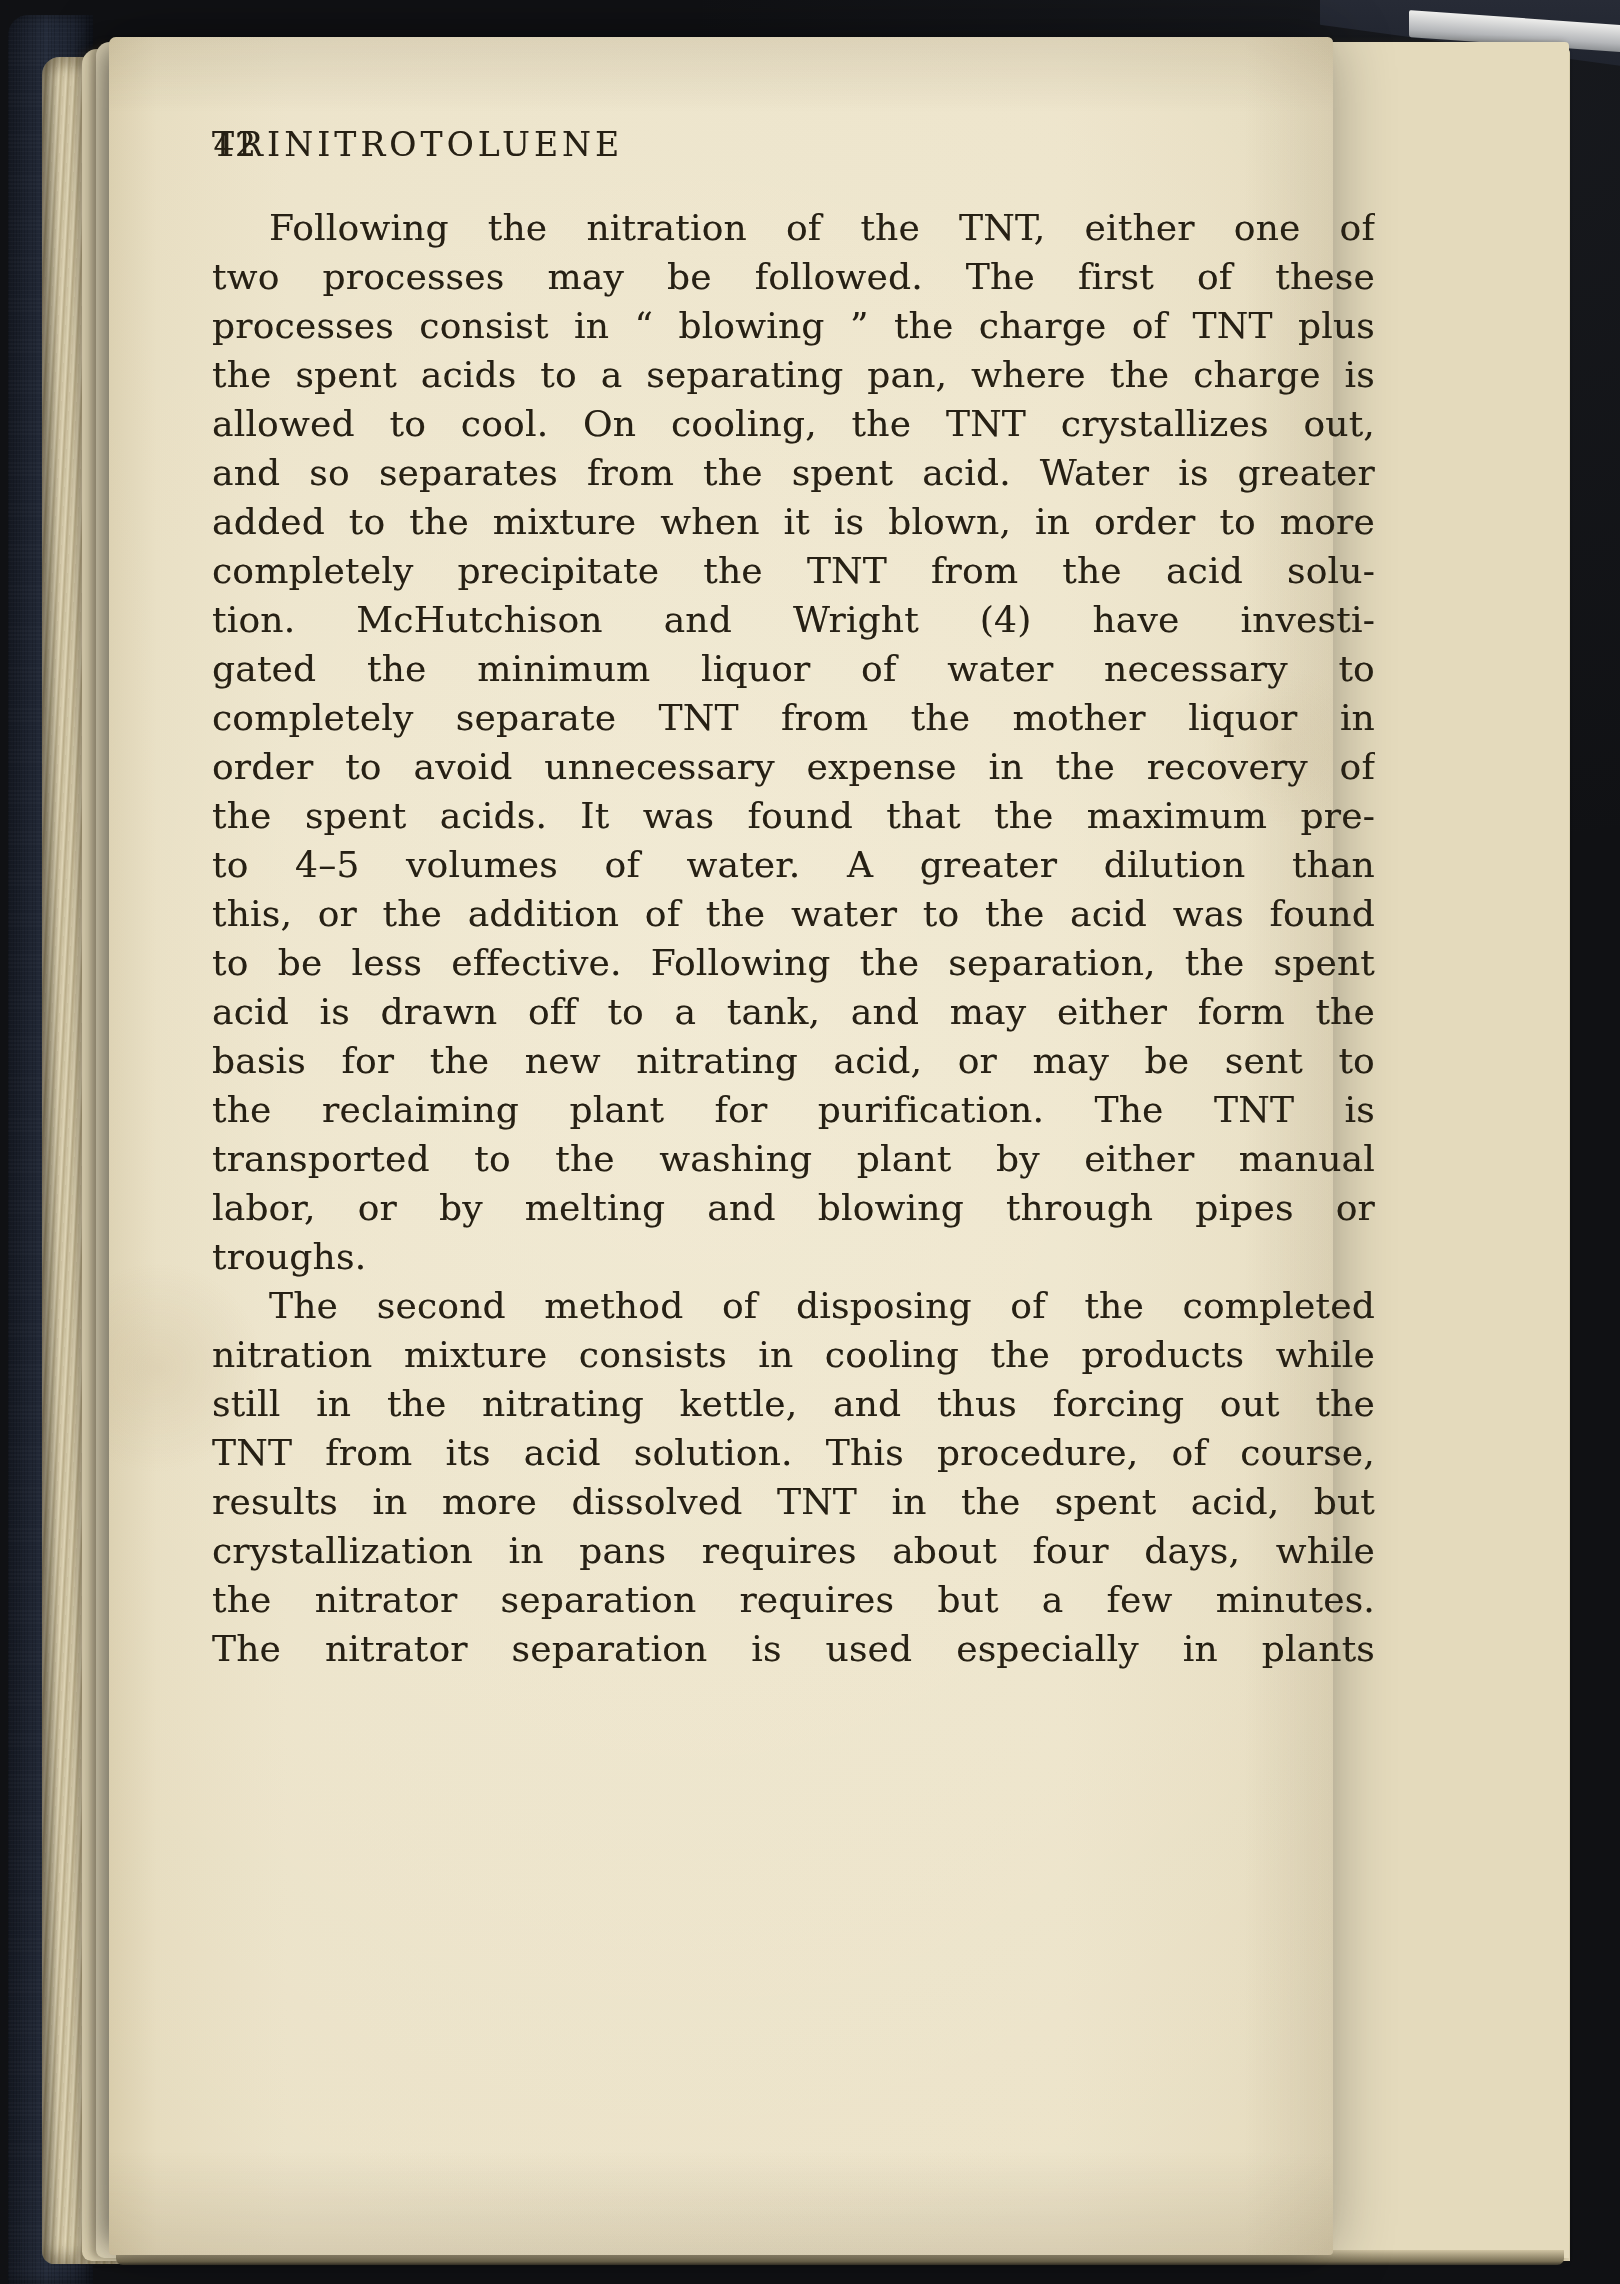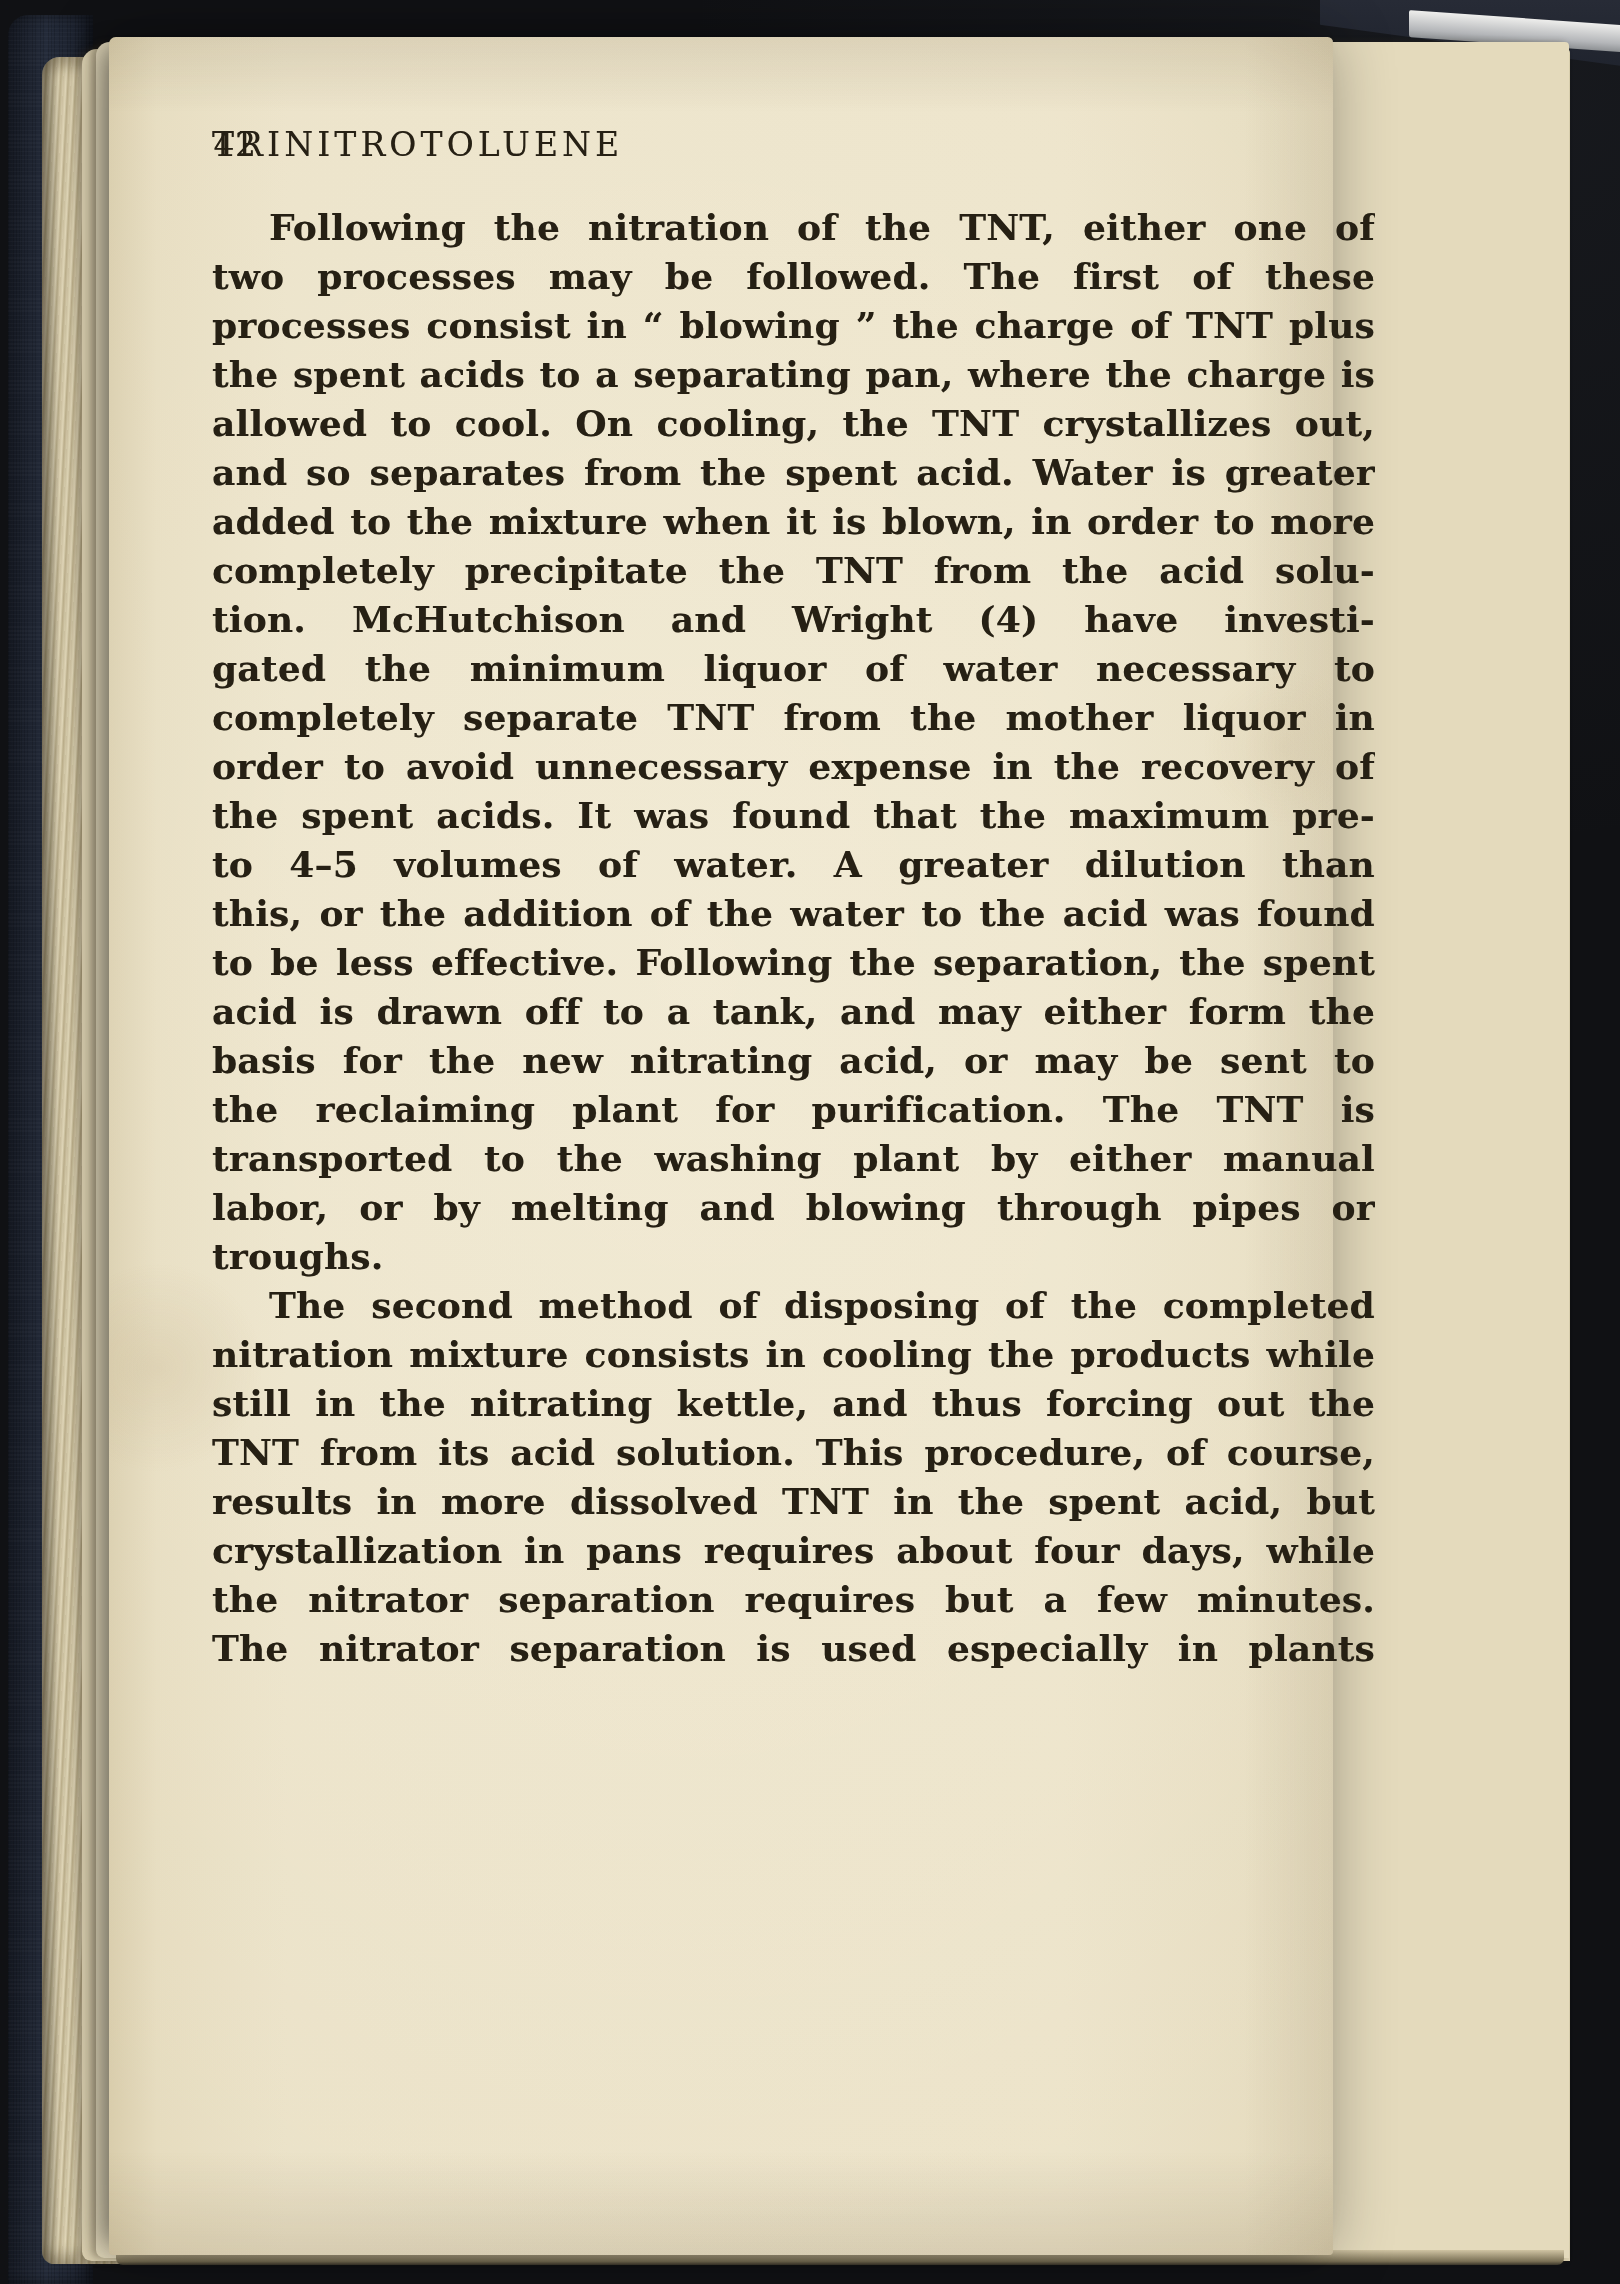--- a/index.html
+++ b/index.html
@@ -79,21 +79,21 @@
   
   .text-block{
     position:absolute;left:103px;top:88px;width:1163px;
     color:#262014;
     text-shadow:0.2px 0.2px 0 rgba(38,32,20,.35);
   }
   .running-head{position:relative;height:48px;margin-bottom:30px;font-size:33px;}
   .pagenum{position:absolute;left:1.4px;top:0;letter-spacing:0.7px;}
   .head-title{display:block;text-align:left;letter-spacing:4.1px;}
 
-  .paragraph{width:100%;font-weight:bold;}
+  .paragraph{width:100%;}
   .line{
     font-size:36px;line-height:49px;
     letter-spacing:0.2px;word-spacing:0.7px;
     text-align:justify;text-align-last:justify;
     overflow:hidden;white-space:nowrap;
   }
   .line.first{padding-left:57px;}
   .line.last{text-align-last:left;}
 </style>
 </head>

